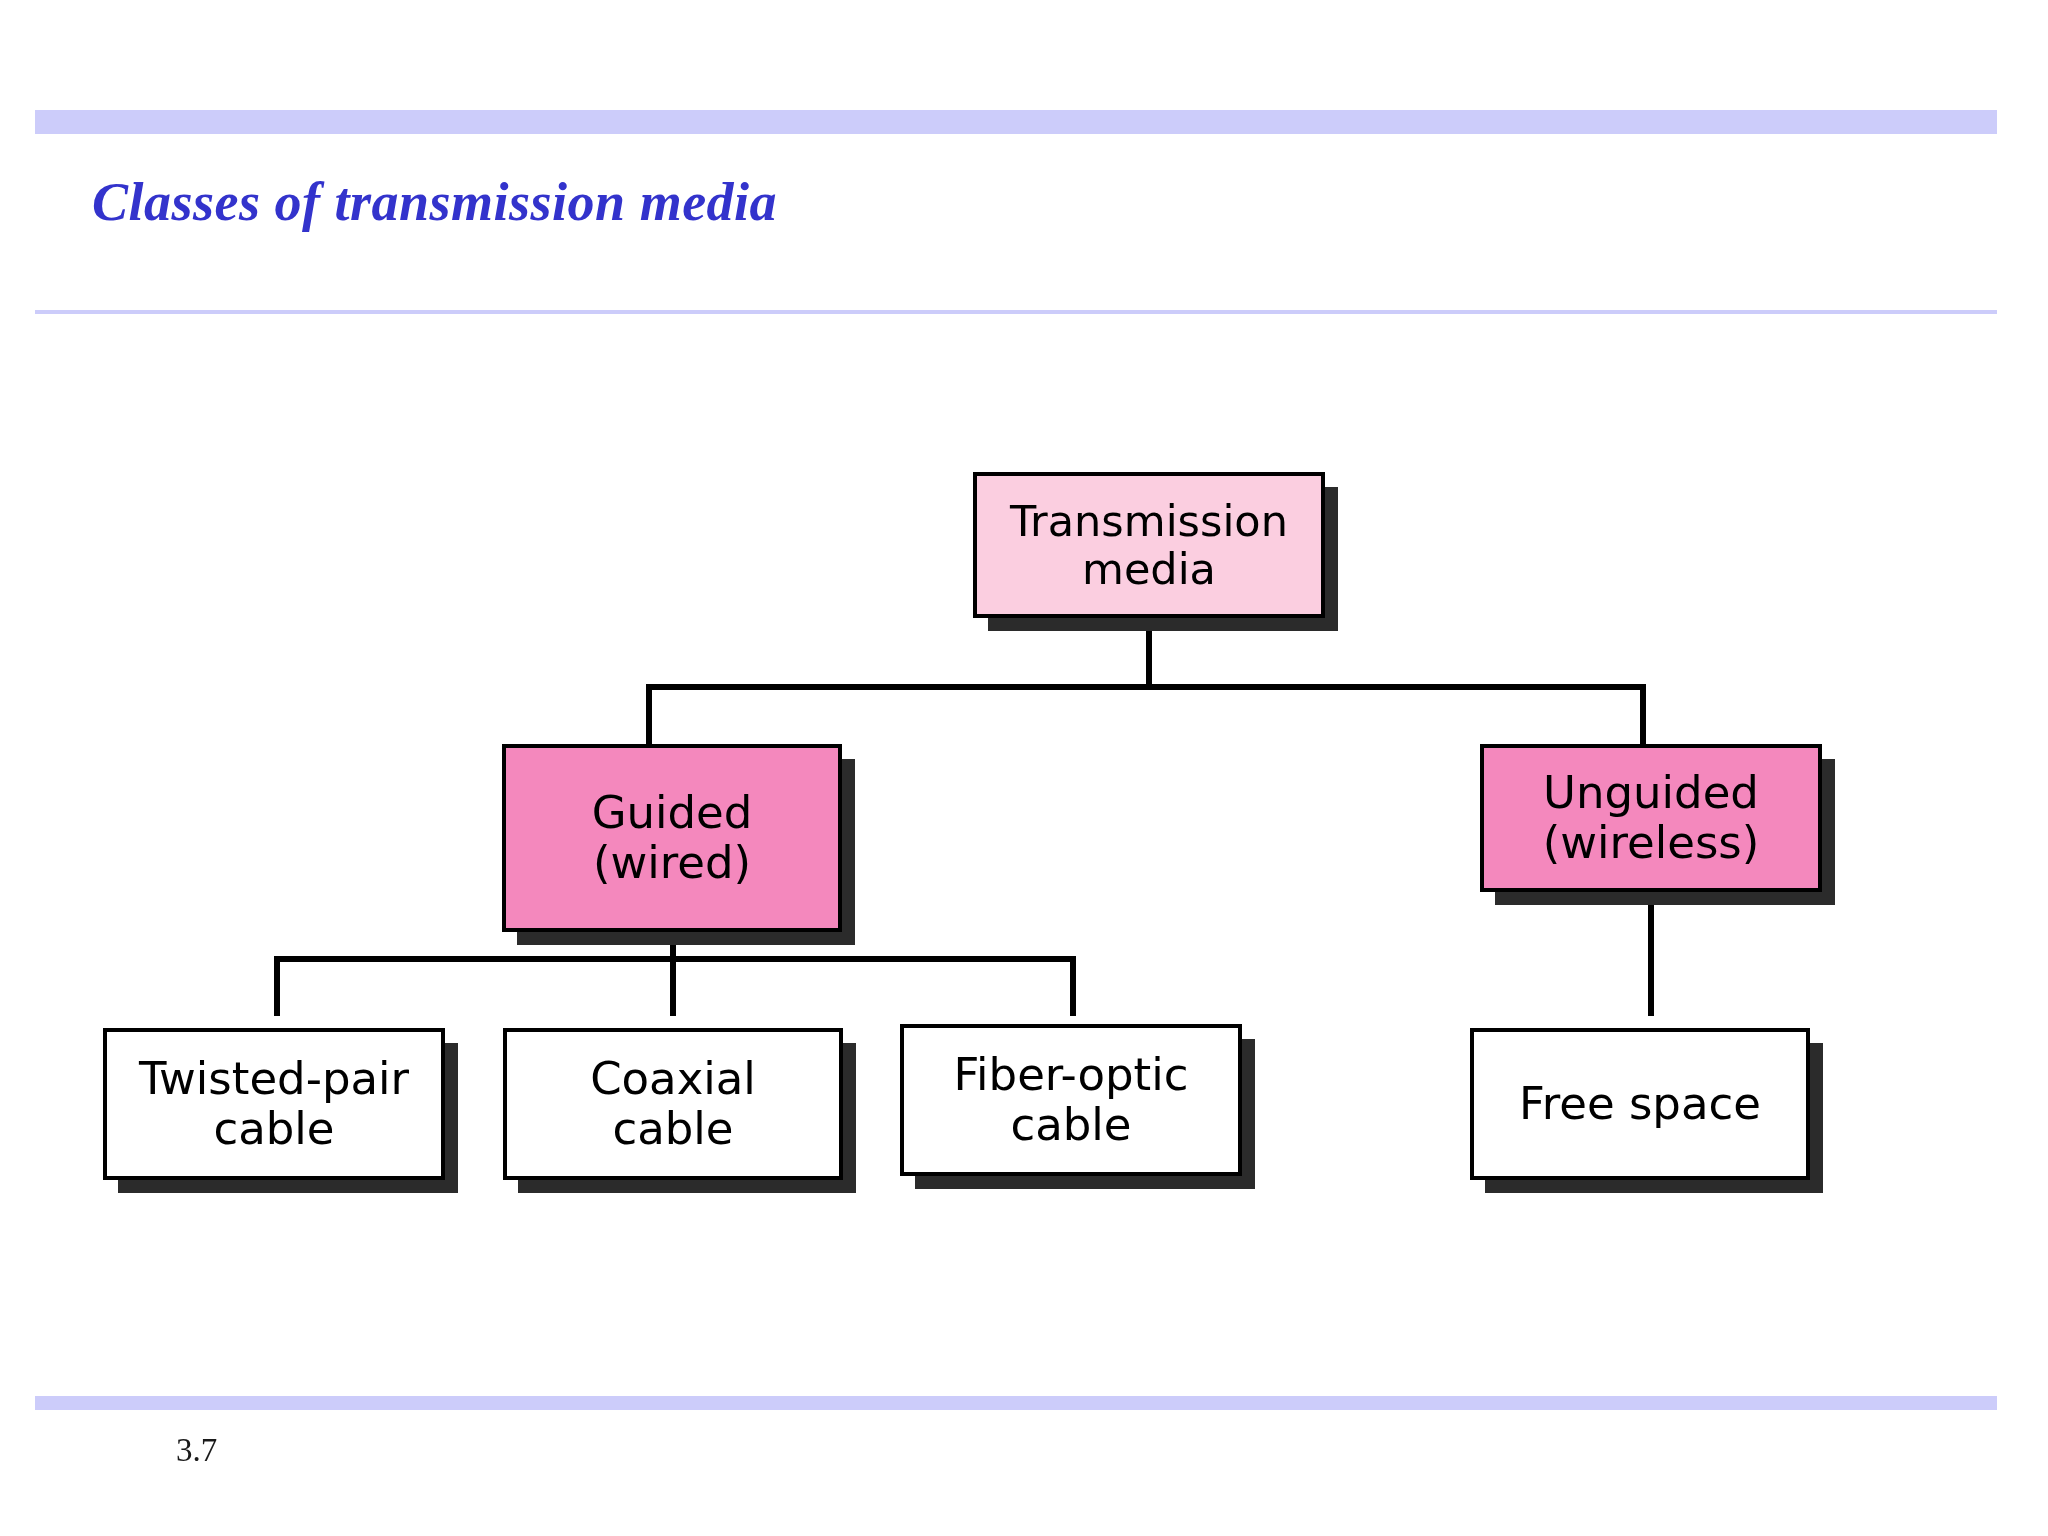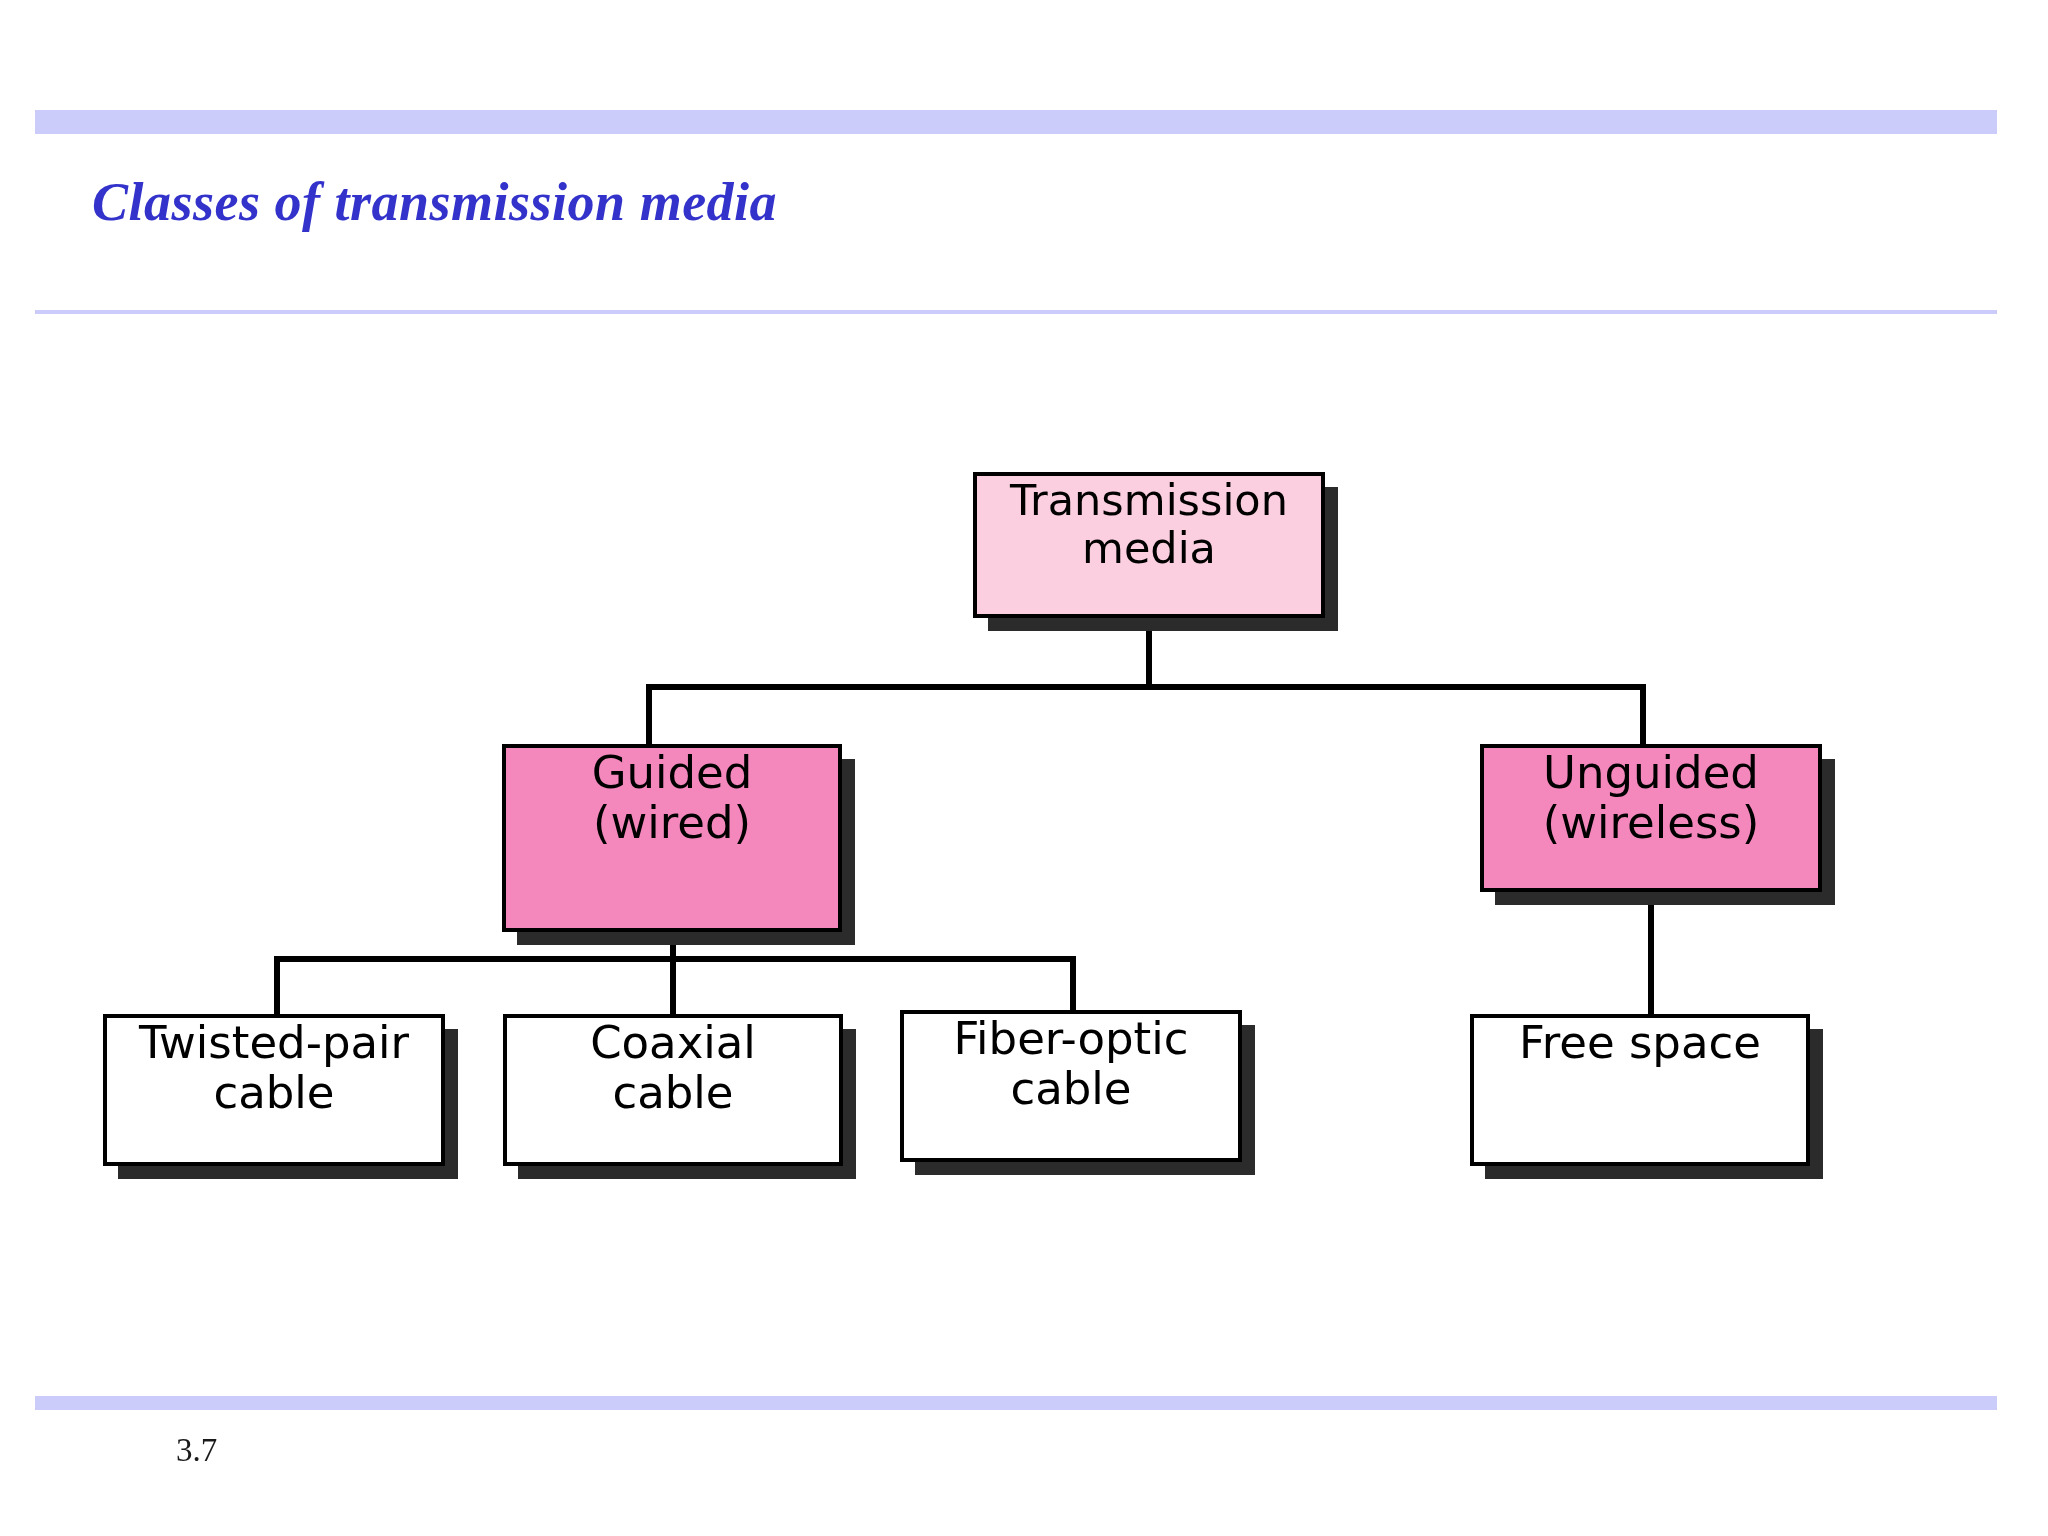--- a/index.html
+++ b/index.html
@@ -76,40 +76,41 @@
     height: 1536px;
   }
 
   .node {
     position: absolute;
     box-sizing: border-box;
     border: 4px solid #000000;
     background: #ffffff;
     box-shadow: 14px 14px 0 -1px #2b2b2b;
     display: flex;
-    align-items: flex-start;
+    align-items: center;
     justify-content: center;
     text-align: center;
     font-family: "DejaVu Sans", "Liberation Sans", sans-serif;
     color: #000000;
     line-height: 1.12;
     font-size: 42px;
     padding: 0 8px;
   }
   .node.root {
     background: #fbcee0;
     font-size: 43px;
   }
   .node.branch {
     background: #f488bd;
     font-size: 45px;
   }
   .node.leaf {
     background: #ffffff;
     font-size: 45px;
+    margin-top: 14px;
   }
 
   
   .n-root      { left: 973px;  top: 472px;  width: 352px; height: 146px; }
   .n-guided    { left: 502px;  top: 744px;  width: 340px; height: 188px; }
   .n-unguided  { left: 1480px; top: 744px;  width: 342px; height: 148px; }
   .n-twisted   { left: 103px;  top: 1014px; width: 342px; height: 152px; }
   .n-coaxial   { left: 503px;  top: 1014px; width: 340px; height: 152px; }
   .n-fiber     { left: 900px;  top: 1010px; width: 342px; height: 152px; }
   .n-freespace { left: 1470px; top: 1014px; width: 340px; height: 152px; }

